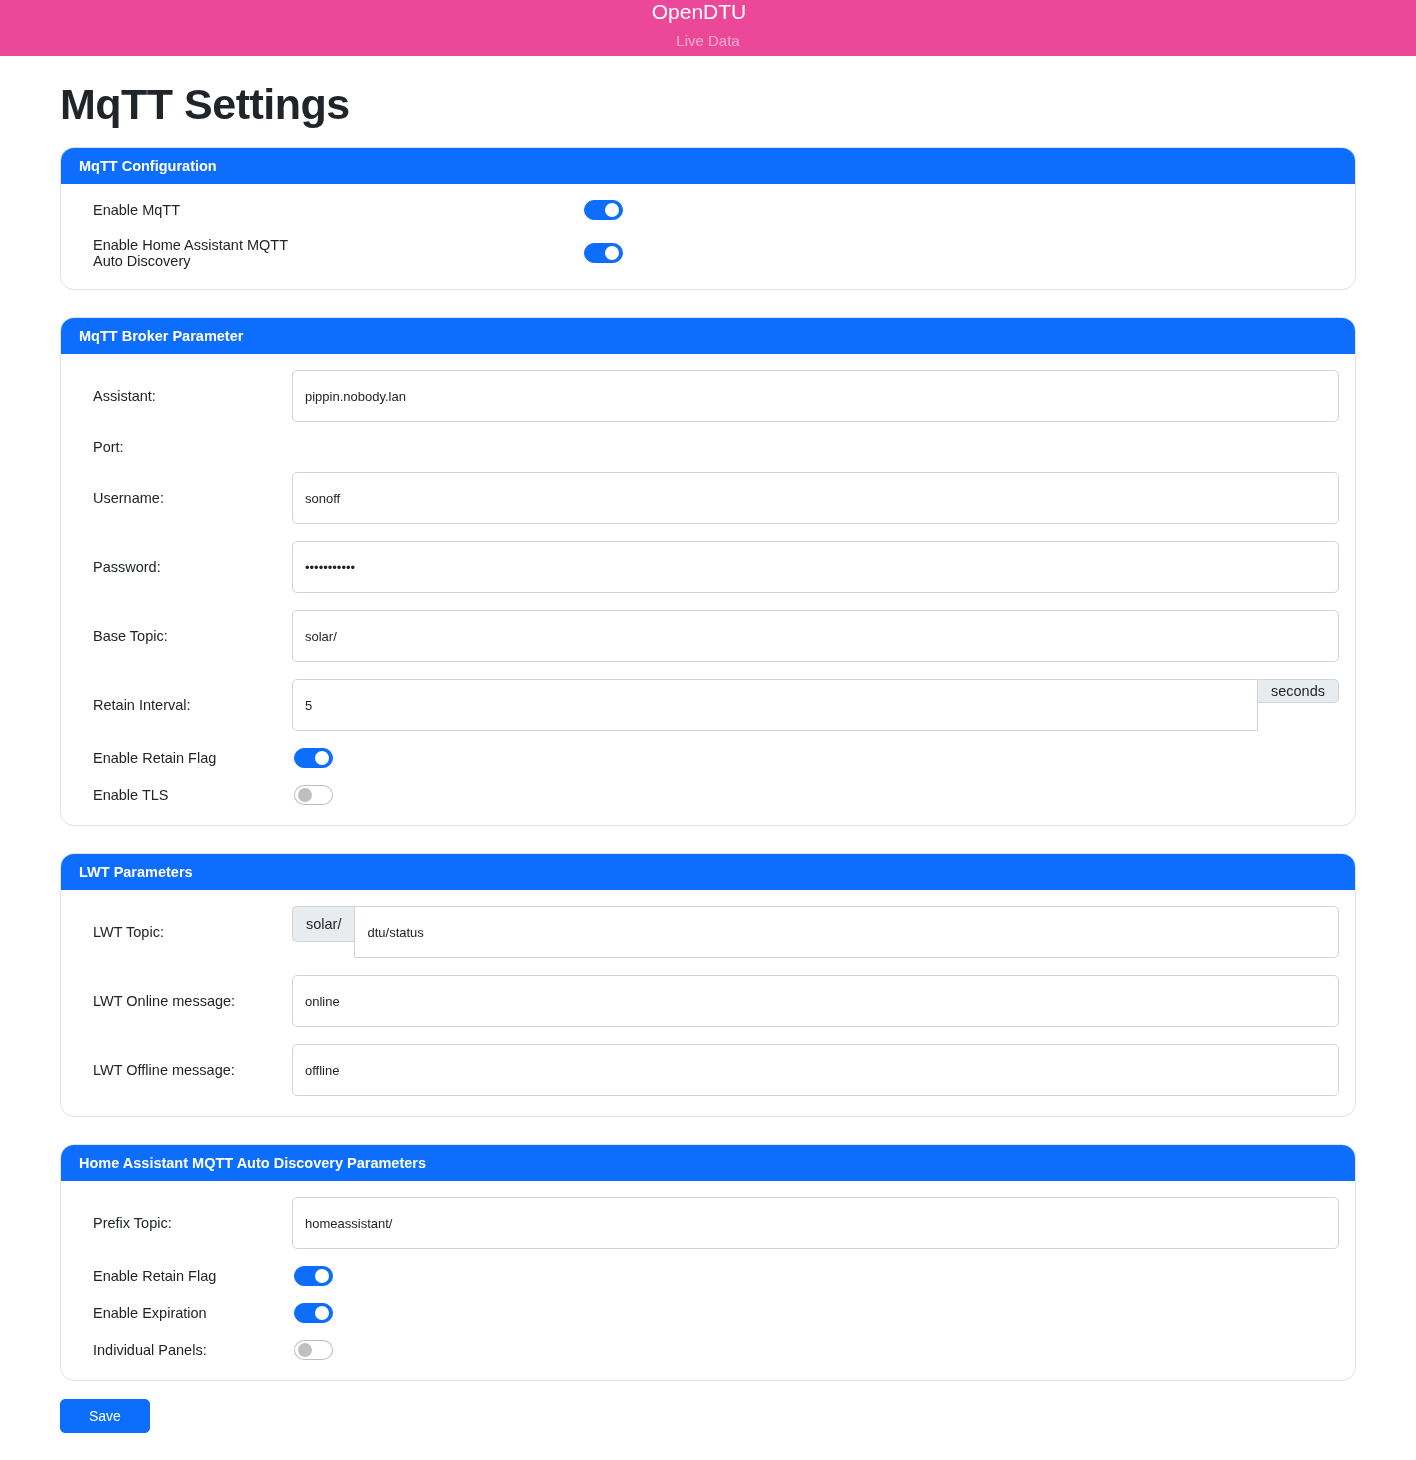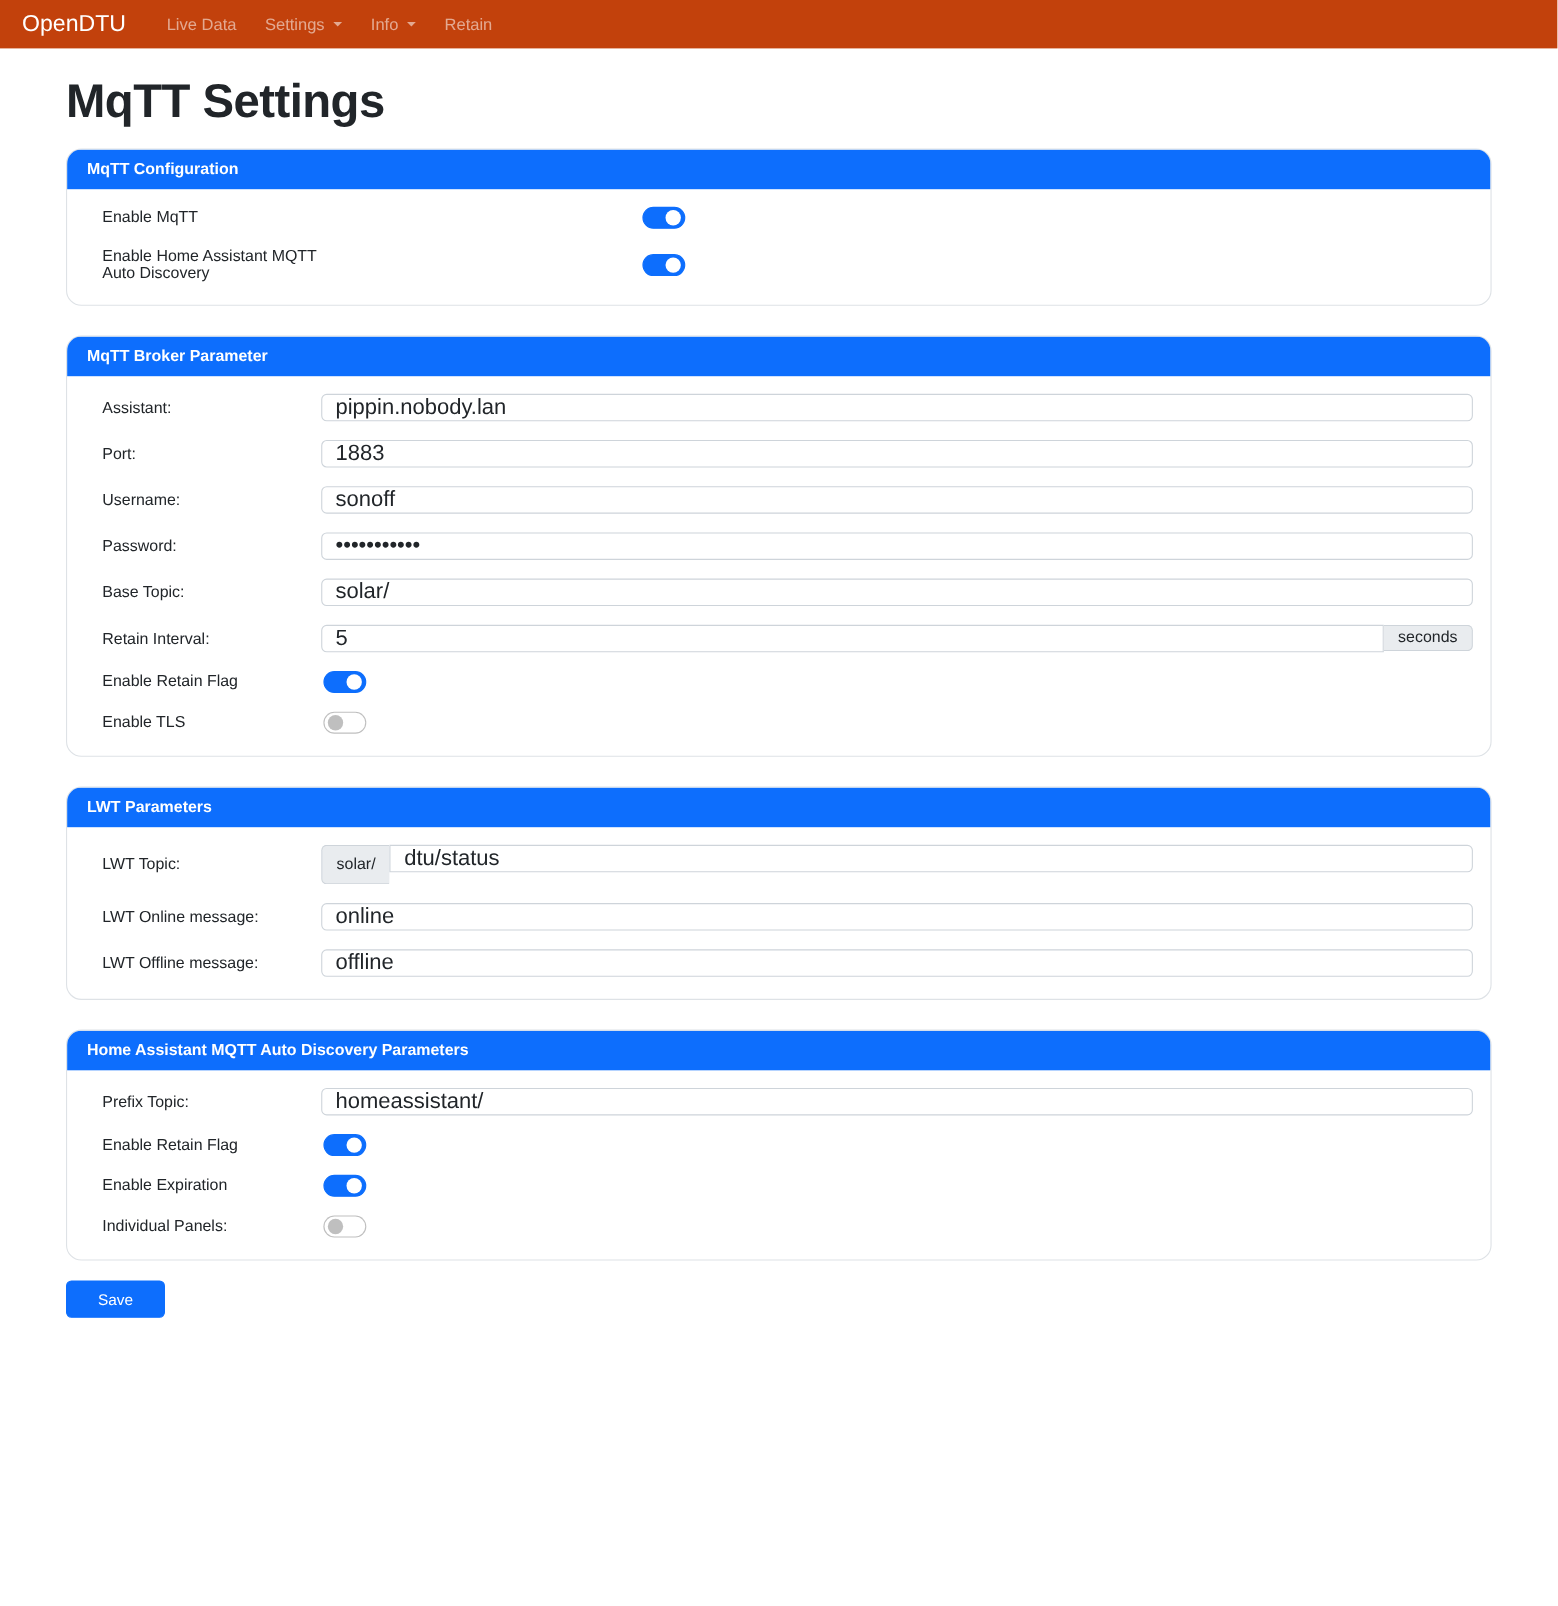--- a/index.html
+++ b/index.html
@@ -5,25 +5,26 @@
   * { box-sizing: border-box; }
   html, body {
     margin: 0; padding: 0;
     width: 1416px;
     background: #ffffff;
     font-family: "Liberation Sans", sans-serif;
     color: #212529;
   }
   
   .navbar {
-    height: 44px;
-    background: #c2410c;
+    height: 56px;
+    background: #ec4899;
     display: flex;
     align-items: center;
     padding: 0 14px;
+    flex-direction: column;
   }
   .brand {
     color: #ffffff;
     font-size: 21px;
     margin-right: 18px;
     padding: 0 6px;
     cursor: pointer;
   }
   .nav-item {
     color: rgba(255,255,255,0.55);
@@ -78,25 +79,25 @@
     font-size: 14.5px;
     padding-left: 16px;
     color: #212529;
   }
   .field {
     flex: 1;
     display: flex;
   }
   input.ctrl {
     flex: 1;
-    height: 25px;
+    height: 52px;
     border: 1px solid #ced4da;
     border-radius: 5px;
     padding: 6px 12px;
-    font-size: 20px;
+    font-size: 13px;
     font-family: "Liberation Sans", sans-serif;
     color: #212529;
     background: #ffffff;
     outline: none;
     min-width: 0;
   }
   input.ctrl::placeholder { color: #6c757d; }
   .input-group { display: flex; flex: 1; }
   .input-group input.ctrl { border-radius: 5px 0 0 5px; }
   .input-group .addon-right {
@@ -216,23 +217,20 @@
 
     <div class="row">
       <div class="label">Assistant:</div>
       <div class="field">
         <input class="ctrl" type="text" value="pippin.nobody.lan" style="">
       </div>
     </div>
 
     <div class="row">
       <div class="label">Port:</div>
-      <div class="field">
-        <input class="ctrl" type="text" value="1883" style="">
-      </div>
     </div>
 
     <div class="row">
       <div class="label">Username:</div>
       <div class="field">
         <input class="ctrl" type="text" value="sonoff" style="">
       </div>
     </div>
 
     <div class="row">

